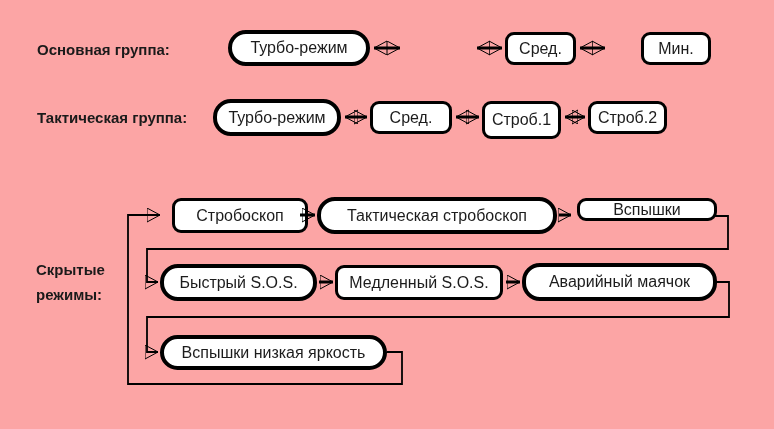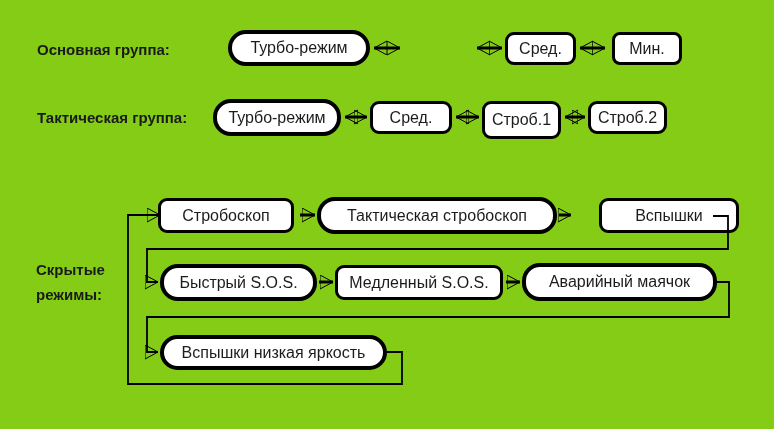--- a/index.html
+++ b/index.html
@@ -1,20 +1,20 @@
 <!DOCTYPE html>
 <html><head>
 <meta charset="utf-8">
 <style>
   html, body { margin: 0; padding: 0; background: #ffffff; }
   #stage {
     position: relative;
     width: 774px;
     height: 429px;
-    background: #84cc16;
+    background: #fca5a5;
     font-family: "Liberation Sans", sans-serif;
     overflow: hidden;
   }
   .grp-label {
     position: absolute;
     font-size: 15px;
     font-weight: bold;
     color: #1a1a1a;
     white-space: nowrap;
     line-height: 25px;
@@ -51,30 +51,30 @@
 
   <div class="grp-label" style="left:37px; top:37px;">Основная группа:</div>
   <div class="grp-label" style="left:37px; top:105px;">Тактическая группа:</div>
   <div class="grp-label" style="left:36px; top:257px;">
     <div>Скрытые</div>
     <div>режимы:</div>
   </div>
 
   <div class="box thick" style="left:228px; top:30px; width:142px; height:36px;">Турбо-режим</div>
   <div class="box" style="left:505px; top:32px; width:71px; height:33px;">Сред.</div>
-  <div class="box" style="left:612px; top:32px; width:70px; height:33px;border-radius:8px;">Мин.</div>
+  <div class="box" style="left:641px; top:32px; width:70px; height:33px;">Мин.</div>
 
   <div class="box thick" style="left:213px; top:99px; width:128px; height:37px;">Турбо-режим</div>
   <div class="box" style="left:370px; top:101px; width:82px; height:33px;">Сред.</div>
   <div class="box" style="left:482px; top:101px; width:79px; height:38px;">Строб.1</div>
   <div class="box" style="left:588px; top:101px; width:79px; height:33px;">Строб.2</div>
 
-  <div class="box" style="left:158px; top:198px; width:136px; height:35px;">Стробоскоп</div>
+  <div class="box" style="left:172px; top:198px; width:136px; height:35px;">Стробоскоп</div>
   <div class="box thick" style="left:317px; top:197px; width:240px; height:37px;">Тактическая стробоскоп</div>
-  <div class="box" style="left:599px; top:198px; width:140px; height:35px;">Вспышки</div>
+  <div class="box" style="left:577px; top:198px; width:140px; height:23px;">Вспышки</div>
 
   <div class="box" style="left:335px; top:265px; width:168px; height:35px;">Медленный S.O.S.</div>
   <div class="box thick" style="left:160px; top:264px; width:157px; height:37px;">Быстрый S.O.S.</div>
   <div class="box thick" style="left:522px; top:263px; width:195px; height:38px;">Аварийный маячок</div>
 
   <div class="box thick" style="left:160px; top:335px; width:227px; height:35px;">Вспышки низкая яркость</div>
 
   <svg id="connectors" width="774" height="429">
     <defs>
       <marker id="ah" markerUnits="userSpaceOnUse" markerWidth="16" markerHeight="16" refX="13" refY="7" orient="auto-start-reverse">

